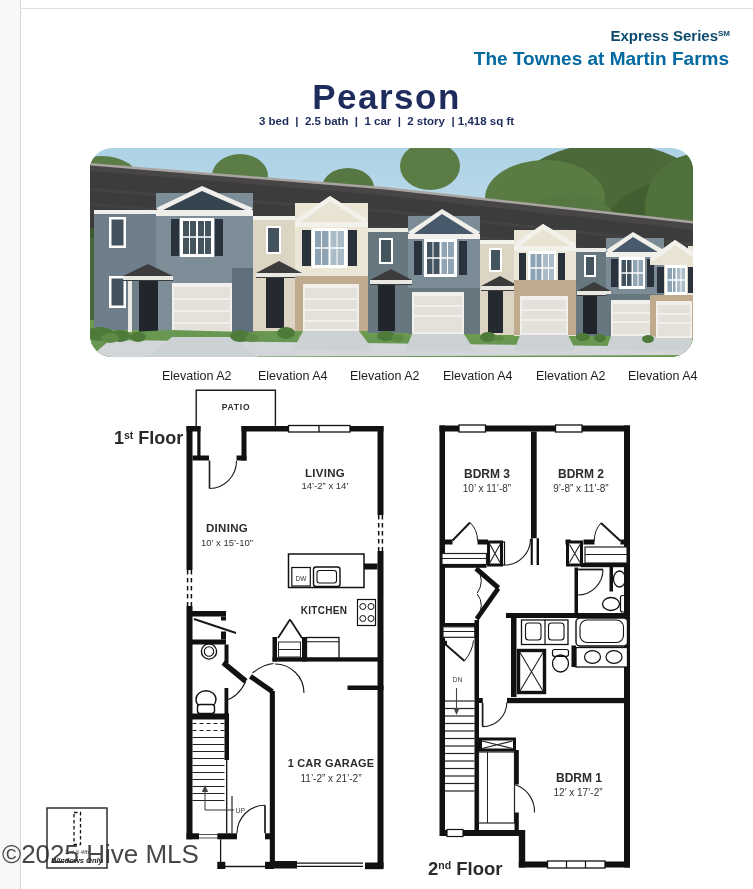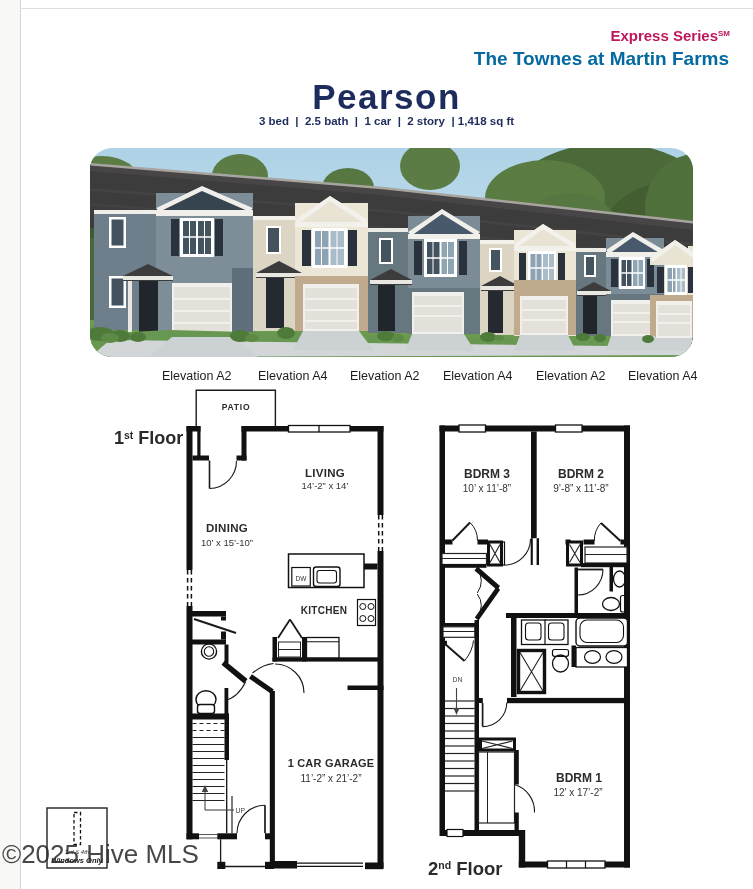--- a/index.html
+++ b/index.html
@@ -6,21 +6,21 @@
 body{width:753px;height:889px;position:relative;background:#ffffff;font-family:"Liberation Sans",sans-serif;overflow:hidden;}
 .abs{position:absolute;}
 </style>
 </head>
 <body>
 
 <div class="abs" style="left:0;top:0;width:20px;height:889px;background:#f8f8f6;border-right:1px solid #d6d6d2;"></div>
 
 <div class="abs" style="left:20px;top:8px;width:733px;height:1px;background:#e0e0dc;"></div>
 
-<div class="abs" style="right:23px;top:28px;text-align:right;color:#be185d;font-weight:bold;font-size:15px;line-height:1;margin-left:42px;">Express Series<span style="font-size:8px;vertical-align:5px;">SM</span></div>
+<div class="abs" style="right:23px;top:28px;text-align:right;color:#0c4a6e;font-weight:bold;font-size:15px;line-height:1;margin-left:42px;">Express Series<span style="font-size:8px;vertical-align:5px;">SM</span></div>
 
 <div class="abs" style="right:24px;top:49px;text-align:right;color:#0369a1;font-weight:bold;font-size:19px;line-height:1;">The Townes at Martin Farms</div>
 
 <div class="abs" style="left:0;top:79px;width:773px;text-align:center;color:#1d2c5c;font-weight:bold;font-size:35px;line-height:1;letter-spacing:1.5px;">Pearson</div>
 
 <div class="abs" style="left:0;top:116px;width:773px;text-align:center;color:#1d2c5c;font-weight:bold;font-size:11.5px;line-height:1;">3 bed&nbsp; |&nbsp; 2.5 bath&nbsp; |&nbsp; 1 car&nbsp; |&nbsp; 2 story&nbsp; | 1,418 sq ft</div>
 
 <div class="abs" style="left:90px;top:148px;">
 <svg width="603" height="209" viewBox="0 0 603 209">
 <defs>

